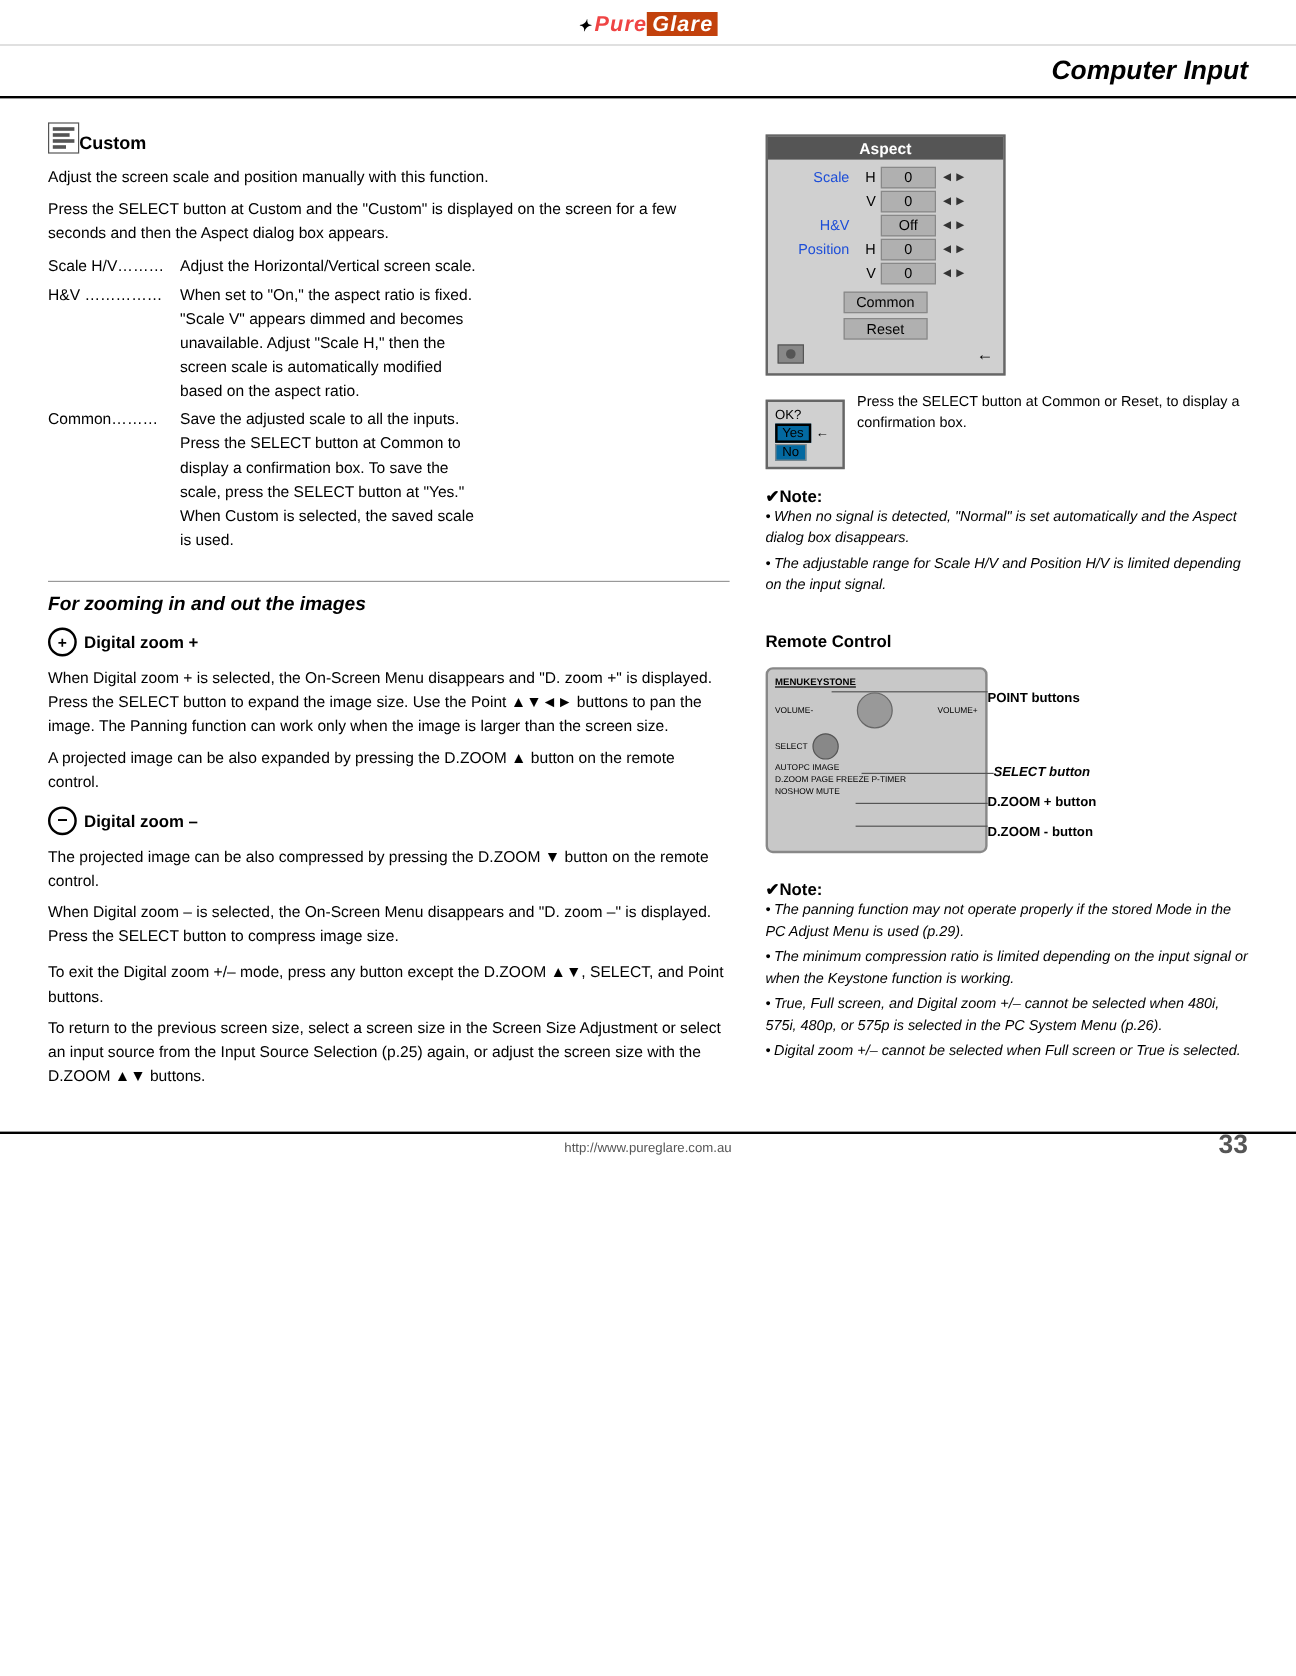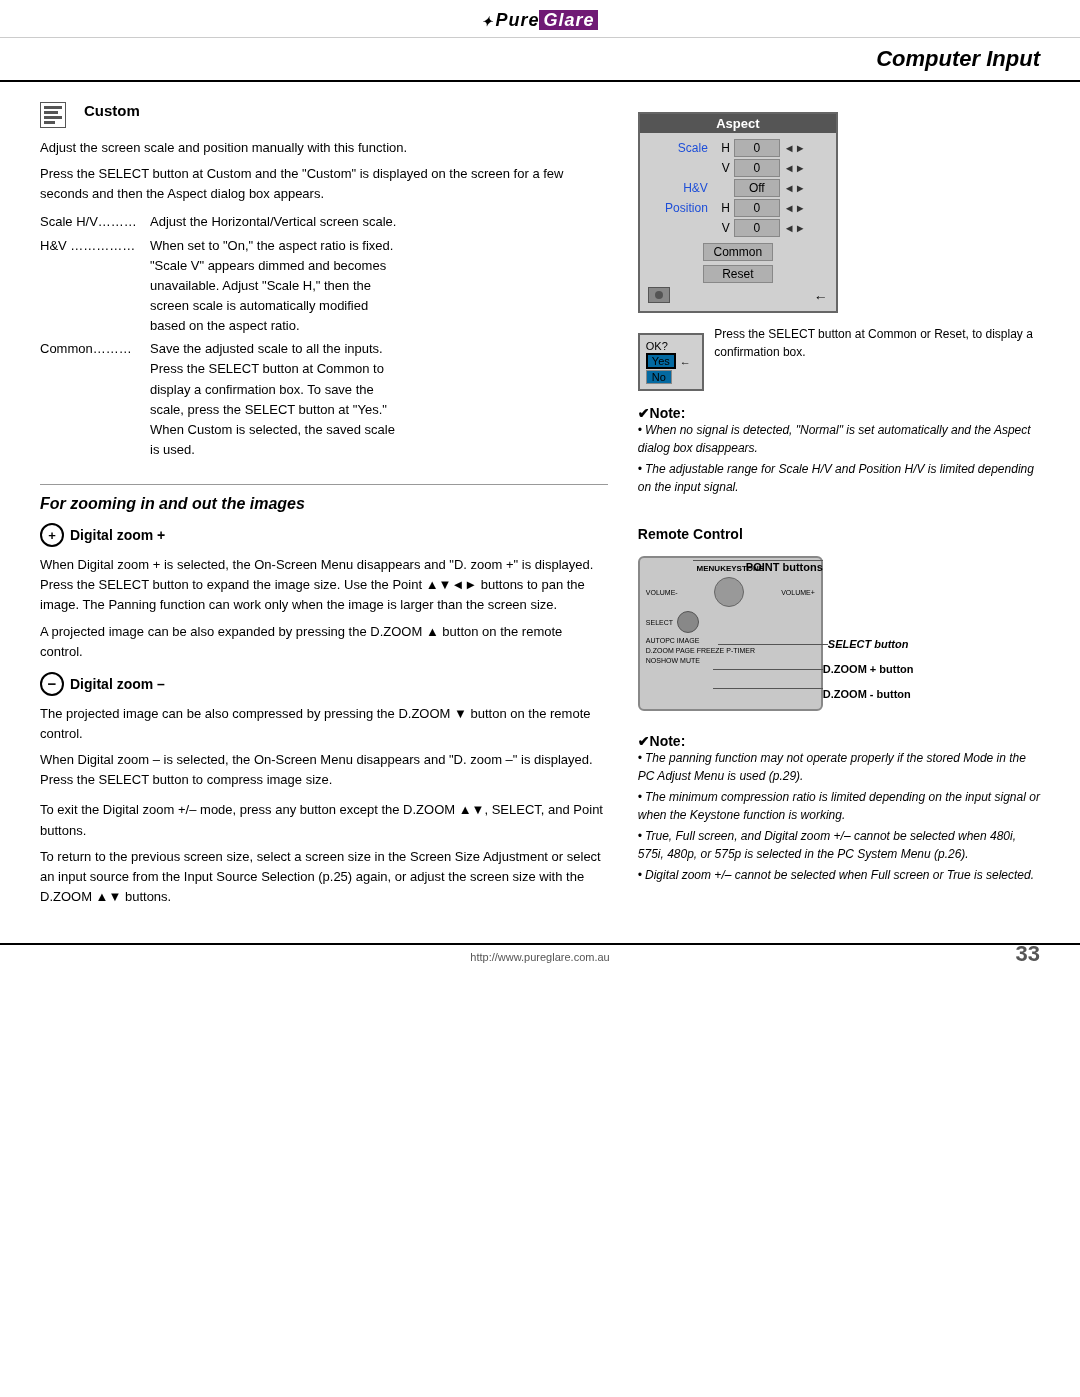--- a/index.html
+++ b/index.html
@@ -10,21 +10,21 @@
       color: #000;
       width: 1080px;
       min-height: 1397px;
       position: relative;
     }
     .header-logo {
       text-align: center;
       padding: 10px 0 6px 0;
       border-bottom: 1px solid #ccc;
     }
-    .logo-pure { color: #000000; font-style: italic; }
+    .logo-pure { color: #ef4444; font-style: italic; }
     .logo-glare { color: #e05000; font-style: italic; }
     .page-title-bar {
       text-align: right;
       padding: 8px 40px 8px 0;
       border-bottom: 2px solid #000;
       font-size: 22px;
       font-style: italic;
       font-weight: bold;
       color: #000;
     }
@@ -34,22 +34,22 @@
       gap: 30px;
     }
     .left-col {
       flex: 1.2;
     }
     .right-col {
       flex: 0.85;
     }
     .section-title-row {
       display: flex;
-      align-items: flex-start;
-      gap: 18px;
+      align-items: flex-end;
+      gap: 0;
       margin-bottom: 10px;
     }
     .section-heading {
       font-weight: bold;
       font-size: 15px;
     }
     .body-text {
       font-size: 13px;
       line-height: 1.55;
       margin-bottom: 6px;
@@ -214,21 +214,21 @@
       margin-top: 10px;
     }
   </style>
 </head>
 <body>
 
 <div>
   <div class="header-logo">
     
     <span style="font-size:18px; font-weight:bold; font-style:italic; letter-spacing:1px;">
-      <span style="font-size:13px; margin-right:2px;">✦</span><span class="logo-pure">Pure</span><span class="logo-glare" style="color:#e05000; background:#701a75; color:#fff; padding:0 4px;">Glare</span>
+      <span style="font-size:13px; margin-right:2px;">✦</span><span class="logo-pure">Pure</span><span class="logo-glare" style="color:#e05000; background:#c2410c; color:#fff; padding:0 4px;">Glare</span>
     </span>
   </div>
   <div class="page-title-bar">
     <em>Computer Input</em>
   </div>
 </div>
 
 <div class="main-content">
 
   <div class="left-col">
@@ -377,21 +377,21 @@
       <div class="note-item">The adjustable range for Scale H/V and Position H/V is limited depending on the input signal.</div>
     </div>
 
     <div class="remote-section" style="margin-top:30px;">
       <div class="remote-title">Remote Control</div>
 
       <div style="position:relative;width:340px;height:175px;">
 
         <div style="position:absolute;left:0;top:8px;width:185px;height:155px;background:#c8c8c8;border:2px solid #888;border-radius:6px;padding:6px;">
 
-          <div style="display:flex;justify-content:center;margin-bottom:4px;">
+          <div style="display:flex;justify-content:flex-start;margin-bottom:4px;text-decoration:underline;">
             <span style="font-size:8px;font-weight:bold;">MENU</span>
             <span style="font-size:8px;font-weight:bold;">KEYSTONE</span>
           </div>
 
           <div style="display:flex;align-items:center;justify-content:space-between;margin-bottom:4px;">
             <span style="font-size:7px;">VOLUME-</span>
             <div style="width:30px;height:30px;border-radius:50%;background:#999;border:1px solid #666;"></div>
             <span style="font-size:7px;">VOLUME+</span>
           </div>
 
@@ -406,21 +406,21 @@
 
           <div style="font-size:7px;margin-bottom:3px;">
             <span>D.ZOOM</span> <span>PAGE</span> <span>FREEZE</span> <span>P-TIMER</span>
           </div>
 
           <div style="font-size:7px;">
             <span>NOSHOW</span> <span>MUTE</span>
           </div>
         </div>
 
-        <div style="position:absolute;left:55px;top:12px;display:flex;align-items:flex-end;flex-direction:column;">
+        <div style="position:absolute;left:55px;top:28px;display:flex;align-items:flex-start;">
           <div style="width:130px;border-top:1px solid #555;"></div>
           <span style="font-size:11px;font-weight:bold;white-space:nowrap;">POINT buttons</span>
         </div>
 
         <div style="position:absolute;left:80px;top:90px;display:flex;align-items:center;font-style:italic;">
           <div style="width:110px;border-top:1px solid #555;"></div>
           <span style="font-size:11px;font-weight:bold;white-space:nowrap;">SELECT button</span>
         </div>
 
         <div style="position:absolute;left:75px;top:115px;display:flex;align-items:center;">

